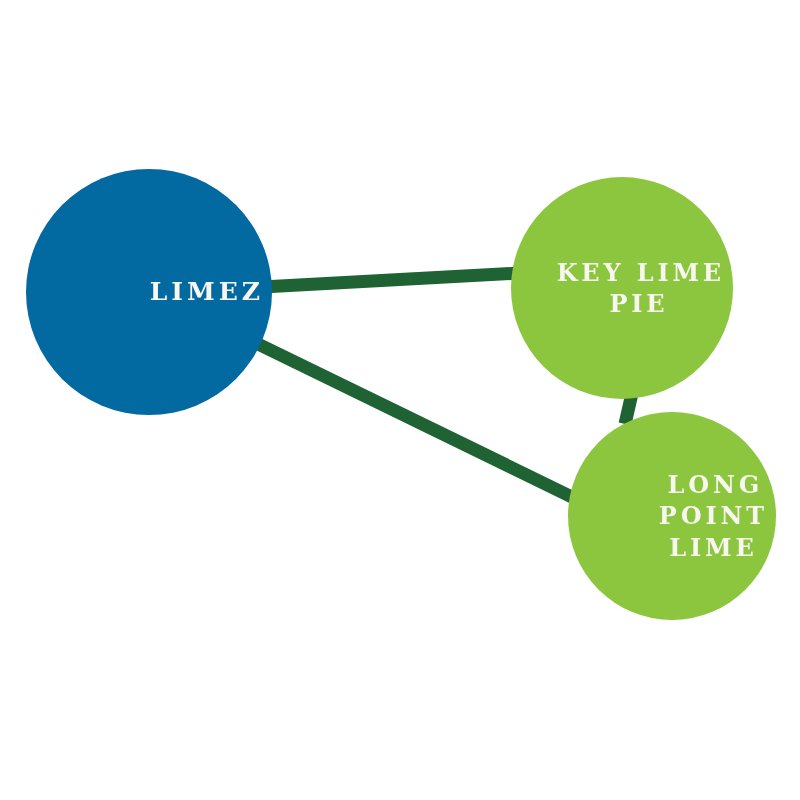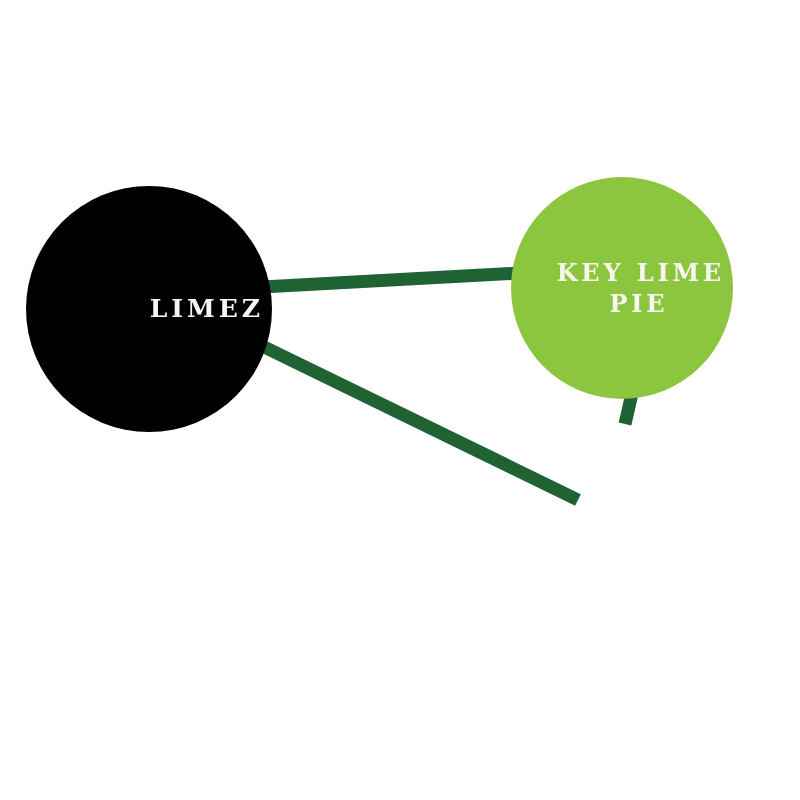--- a/index.html
+++ b/index.html
@@ -73,23 +73,28 @@
 <body>
 
 <div id="graph-canvas" style="background: rgb(255, 255, 255);">
 
   <svg id="edge-layer" viewBox="0 0 800 800" xmlns="http://www.w3.org/2000/svg">
     <line x1="262" y1="287" x2="521" y2="273" stroke="#1f6334" stroke-width="13" stroke-linecap="butt"></line>
     <line x1="258" y1="344" x2="578" y2="500" stroke="#1f6334" stroke-width="13" stroke-linecap="butt"></line>
     <line x1="633" y1="389" x2="625" y2="424" stroke="#1f6334" stroke-width="13" stroke-linecap="butt"></line>
   </svg>
 
-  <div class="graph-node" id="node-limez" style="background: #000000; left: 26px; top: 186px; width: 246px; height: 246px;">
+  <div class="graph-node" id="node-limez" style="background: #0369a1; left: 26px; top: 169px; width: 246px; height: 246px;">
     <span class="node-label" style="color: rgb(247, 247, 239);">LIMEZ</span>
   </div>
 
   <div class="graph-node" id="node-key-lime-pie" style="background: rgb(140, 198, 62); left: 511px; top: 177px; width: 222px; height: 222px;">
     <span class="node-label" style="color: rgb(247, 247, 239);">KEY LIME
 PIE</span>
   </div>
 
+  <div class="graph-node" id="node-long-point-lime" style="background: rgb(140, 198, 62); left: 568px; top: 412px; width: 208px; height: 208px;">
+    <span class="node-label" style="color: rgb(247, 247, 239);">LONG
+POINT
+LIME</span>
+  </div>
 
 </div>
 
 </body></html>

